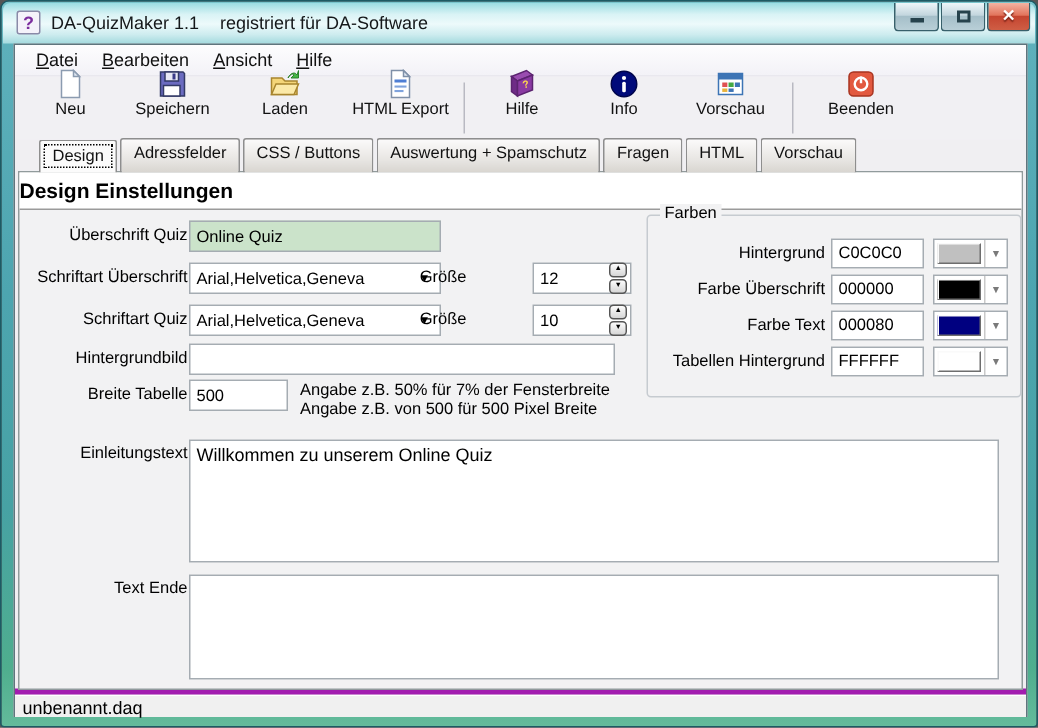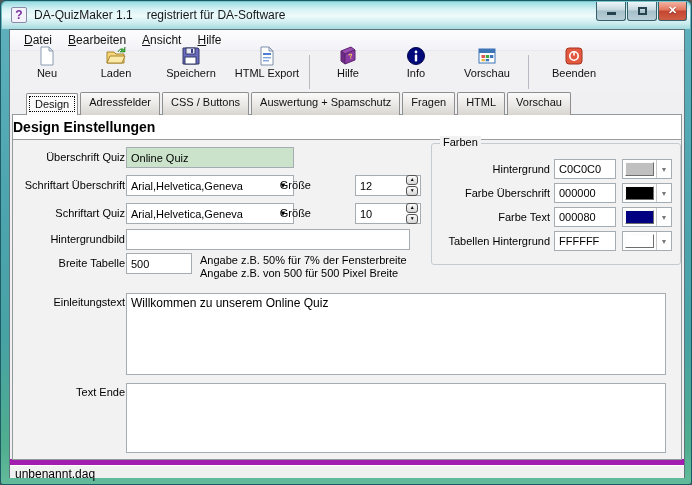--- a/index.html
+++ b/index.html
@@ -82,21 +82,21 @@
   .group .legend{position:absolute;top:-8px;left:8px;background:#f2f2f3;padding:0 3px;font-size:11px;color:#000;}
   .grow-label{position:absolute;width:118px;text-align:right;font-size:11px;color:#000;white-space:nowrap;}
   .swcombo{position:absolute;width:50px;height:20px;border:1px solid #a5acb2;background:#fff;
     box-sizing:border-box;display:flex;}
   .swatch{flex:1;margin:2px;border-top:1px solid #fafafa;border-left:1px solid #fafafa;
     border-right:1px solid #6e6e6e;border-bottom:1px solid #6e6e6e;}
   .swarrow{width:14px;border-left:1px solid #c9c9c9;display:flex;align-items:center;justify-content:center;
     font-size:7px;color:#7a7a7a;}
   
   .statusbar{position:absolute;left:0;right:0;top:429px;height:19px;background:#f0f0f0;
-    border-top:6px solid #a21caf;box-shadow:inset 0 1px 0 #fff;
+    border-top:4px solid #a21caf;box-shadow:inset 0 1px 0 #fff;
     font-size:12px;color:#000;padding:2px 0 0 5px;box-sizing:border-box;}
 </style>
 </head>
 <body>
 
 <div id="window">
 
   <div class="titlebar">
     <div class="title-icon">?</div>
     <div class="title-text">
@@ -127,40 +127,40 @@
     <div class="toolbar">
       <div class="tbtn tb-neu">
         <span class="icon">
           <svg width="20" height="20" viewBox="0 0 20 20">
               <path d="M4 1h8l4 4v14H4z" fill="#fff" stroke="#8b9bb0"></path>
               <path d="M12 1l4 4h-4z" fill="#dfe8f2" stroke="#8b9bb0"></path>
             </svg>
         </span>
         <span class="tlabel">Neu</span>
       </div>
-      <div class="tbtn tb-laden">
-        <span class="icon">
-          <svg width="20" height="20" viewBox="0 0 20 20">
-              <path d="M1 6h7l2 2h8v9H1z" fill="#f4d578" stroke="#a8852e"></path>
-              <path d="M1 17l3-7h15l-3 7z" fill="#fbe9a8" stroke="#a8852e"></path>
-              <path d="M12 6c2-4 5-4 6-2l1-3v5h-5l2-2c-1-1-2-1-4 2z" fill="#46b546" stroke="#1f7a1f" stroke-width="0.6"></path>
-            </svg>
-        </span>
-        <span class="tlabel">Laden</span>
-      </div>
       <div class="tbtn tb-speichern">
         <span class="icon">
           <svg width="20" height="20" viewBox="0 0 20 20">
               <path d="M2 2h15l1 1v15H2z" fill="#6b6bc0" stroke="#333a66"></path>
               <rect x="5" y="2" width="9" height="6" fill="#e8e8f4" stroke="#333a66"></rect>
               <rect x="10" y="3" width="2" height="4" fill="#3a3a88"></rect>
               <rect x="4" y="11" width="11" height="7" fill="#fff" stroke="#333a66"></rect>
             </svg>
         </span>
         <span class="tlabel">Speichern</span>
+      </div>
+      <div class="tbtn tb-laden">
+        <span class="icon">
+          <svg width="20" height="20" viewBox="0 0 20 20">
+              <path d="M1 6h7l2 2h8v9H1z" fill="#f4d578" stroke="#a8852e"></path>
+              <path d="M1 17l3-7h15l-3 7z" fill="#fbe9a8" stroke="#a8852e"></path>
+              <path d="M12 6c2-4 5-4 6-2l1-3v5h-5l2-2c-1-1-2-1-4 2z" fill="#46b546" stroke="#1f7a1f" stroke-width="0.6"></path>
+            </svg>
+        </span>
+        <span class="tlabel">Laden</span>
       </div>
       <div class="tbtn tb-html">
         <span class="icon">
           <svg width="20" height="20" viewBox="0 0 20 20">
               <path d="M4 1h8l4 4v14H4z" fill="#fff" stroke="#7f90a8"></path>
               <path d="M12 1l4 4h-4z" fill="#dfe8f2" stroke="#7f90a8"></path>
               <rect x="6" y="7" width="8" height="2" fill="#4f7fd4"></rect>
               <rect x="6" y="11" width="8" height="1.4" fill="#7fa3dd"></rect>
               <rect x="6" y="14" width="6" height="1.4" fill="#7fa3dd"></rect>
             </svg>

